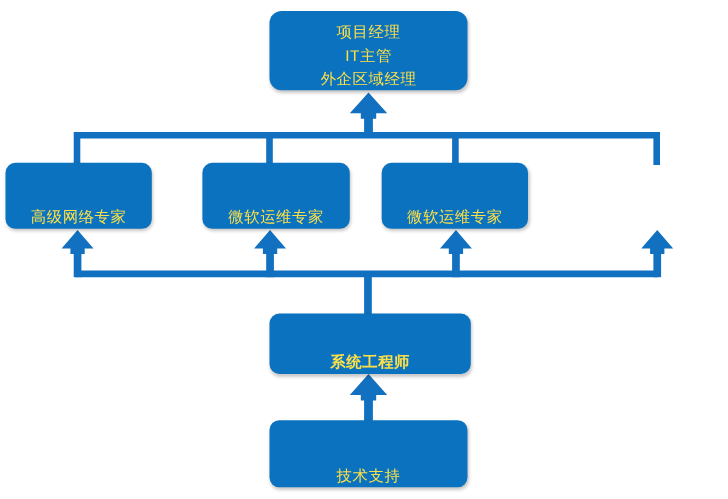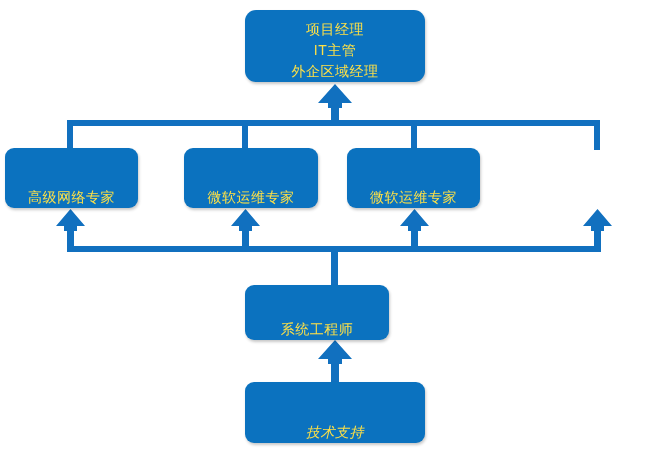--- a/index.html
+++ b/index.html
@@ -49,22 +49,22 @@
     left: 245px;
     top: 10px;
     width: 180px;
     height: 72px;
     border-radius: 11px;
   }
   .node-e1 { left: 5px;   top: 148px; width: 133px; height: 60px; }
   .node-e2 { left: 184px; top: 148px; width: 134px; height: 60px; }
   .node-e3 { left: 347px; top: 148px; width: 133px; height: 60px; }
   .node-e4 { left: 518px; top: 148px; width: 137px; height: 60px; }
-  .node-sys { left: 245px; top: 285px; width: 144px; height: 55px; }
-  .node-sup { left: 245px; top: 382px; width: 180px; height: 61px; font-style: italic; }
+  .node-sys { left: 245px; top: 285px; width: 183px; height: 55px; font-weight: bold; }
+  .node-sup { left: 245px; top: 382px; width: 180px; height: 61px; }
 </style>
 </head>
 <body>
 
 <div id="canvas">
 
   <svg id="connectors" viewBox="0 0 662 454" aria-hidden="true">
     <g fill="#1170BF" stroke="none">
 
       <g>

